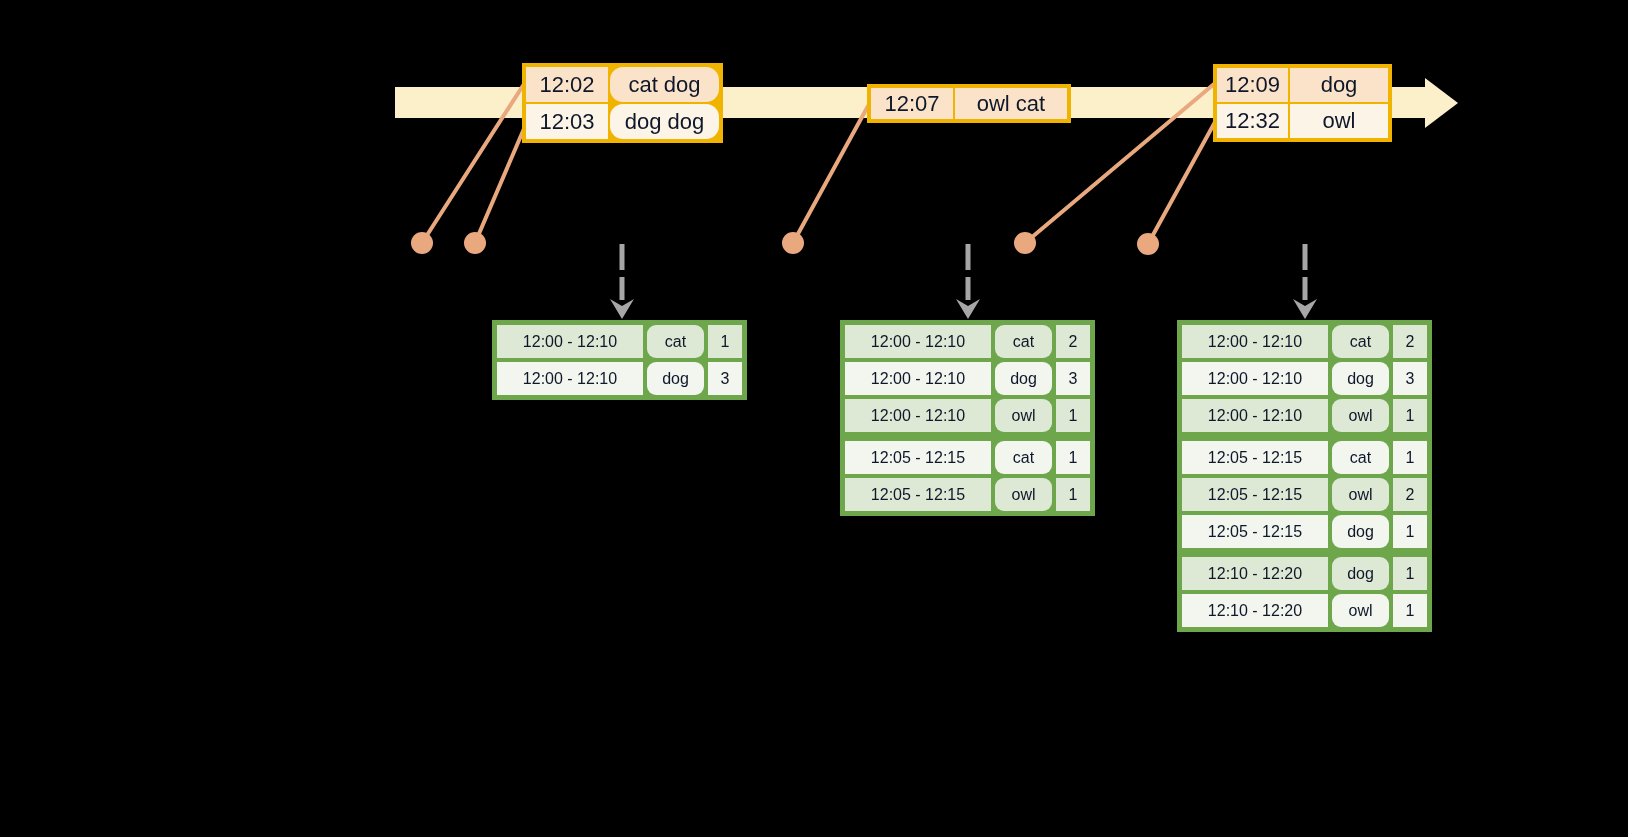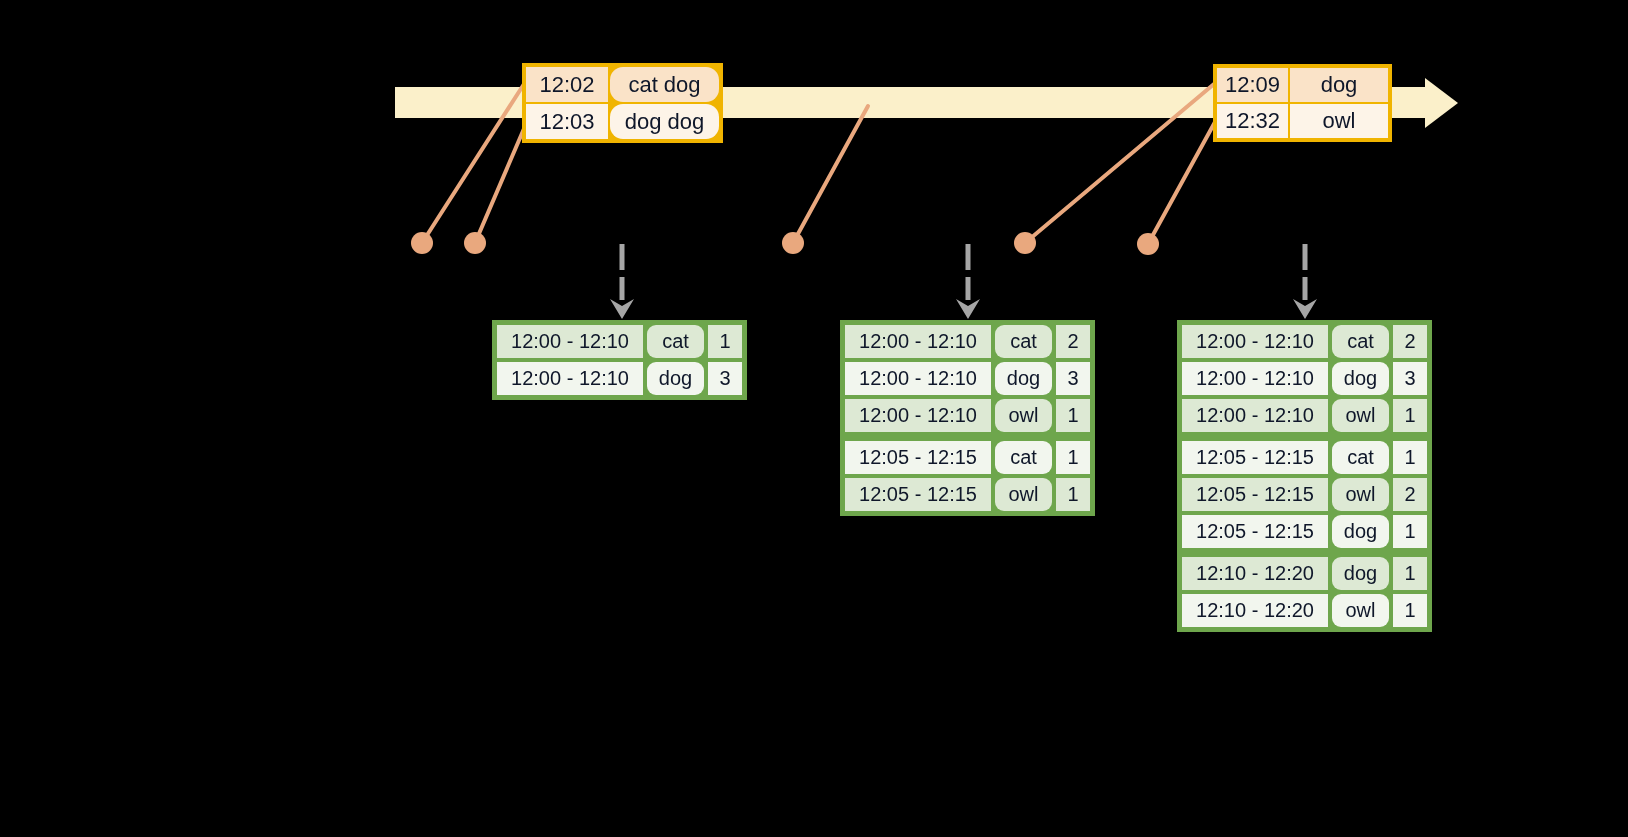--- a/index.html
+++ b/index.html
@@ -27,21 +27,21 @@
 
   
   .gtable{
     position:absolute;z-index:2;display:flex;flex-direction:column;gap:4px;
     background:#6EA64C;border:5px solid #6EA64C;
   }
   .grow{display:flex;gap:4px;}
   .grow.gsep{margin-top:5px;}
   .gcell{
     display:flex;align-items:center;justify-content:center;
-    height:33px;font-size:20px;white-space:nowrap;
+    height:33px;font-size:16px;white-space:nowrap;
   }
   .gtime{width:146px;} .gword{width:57px;border-radius:9px;} .gcount{width:34px;}
   .gdark{background:#DDE9D4;}
   .glight{background:#F2F6EE;}
 
   
   .salmon-line{stroke-width:4;stroke-linecap:round;}
   .trigger-line{stroke-width:5;stroke-dasharray:26 7;}
 </style>
 </head>
@@ -84,20 +84,26 @@
     <div class="orow">
       <div class="ocell otime odark">12:02</div>
       <div class="ocell oword odark">cat dog</div>
     </div>
     <div class="orow">
       <div class="ocell otime olight">12:03</div>
       <div class="ocell oword olight">dog dog</div>
     </div>
   </div>
 
+  <div class="otable t2" style="left:867px;top:84px;">
+    <div class="orow">
+      <div class="ocell otime odark">12:07</div>
+      <div class="ocell oword odark">owl cat</div>
+    </div>
+  </div>
 
   <div class="otable t3" style="left:1213px;top:64px;">
     <div class="orow">
       <div class="ocell otime odark">12:09</div>
       <div class="ocell oword odark">dog</div>
     </div>
     <div class="orow">
       <div class="ocell otime olight">12:32</div>
       <div class="ocell oword olight">owl</div>
     </div>

